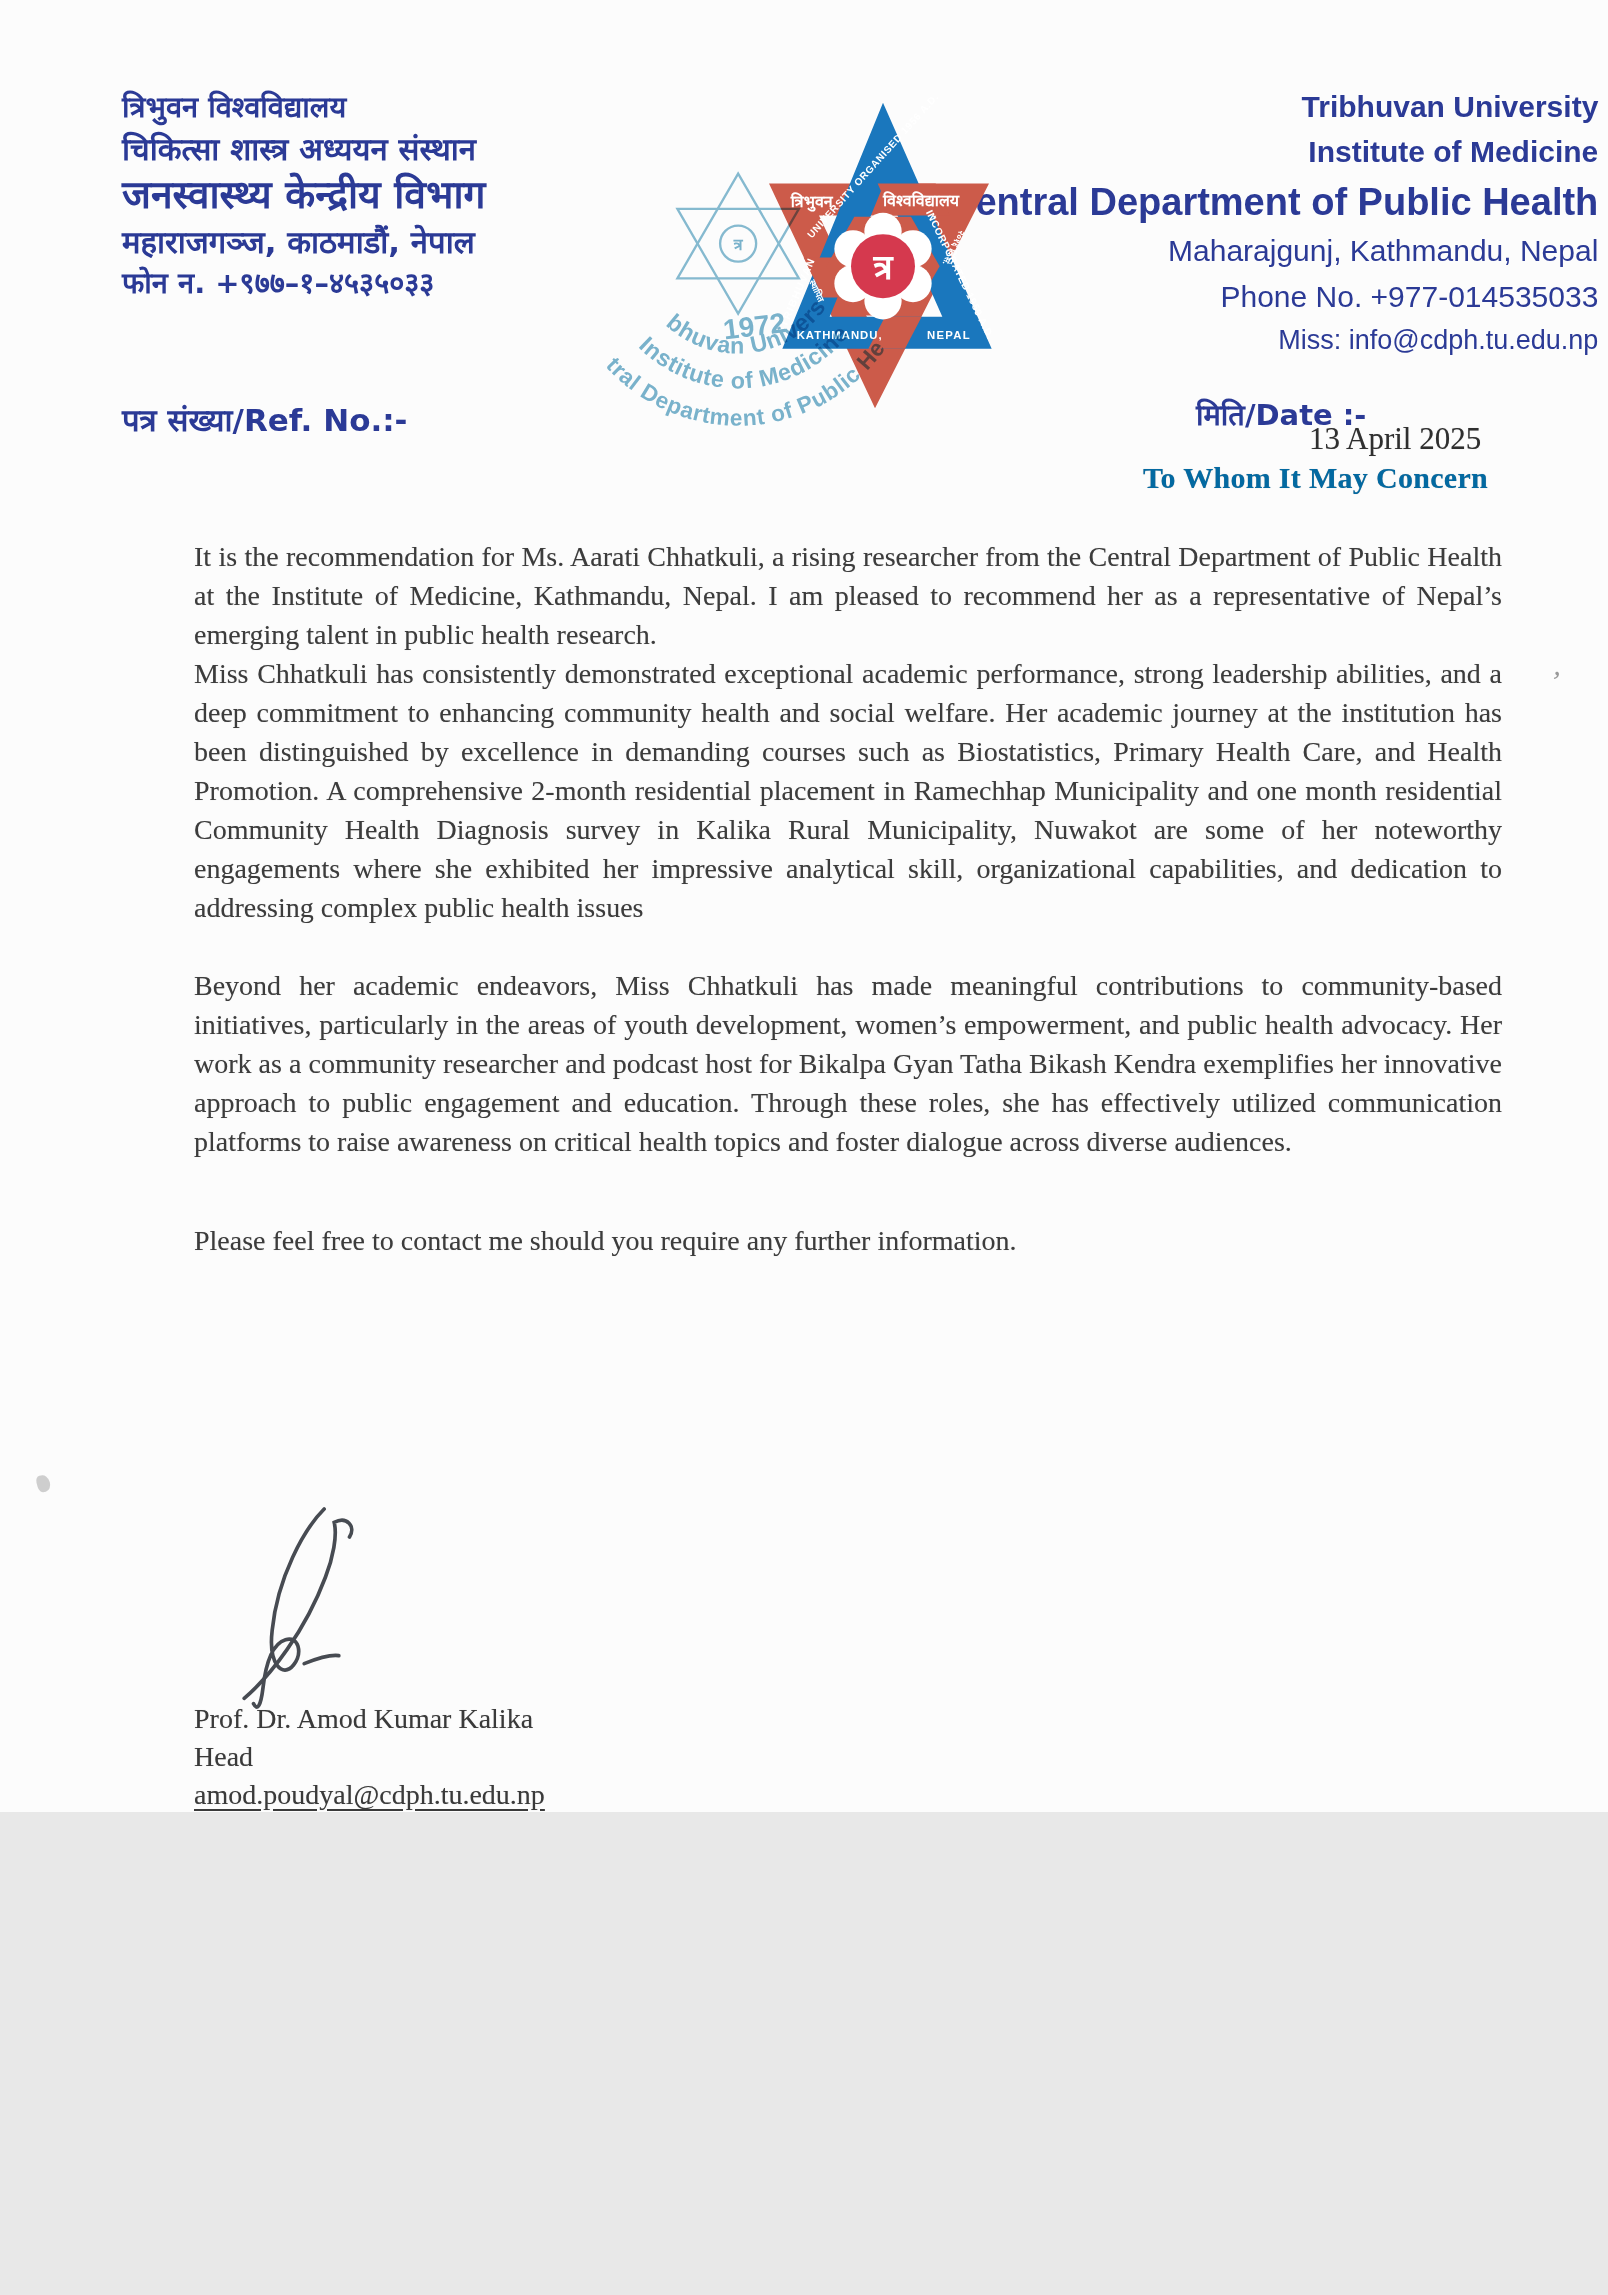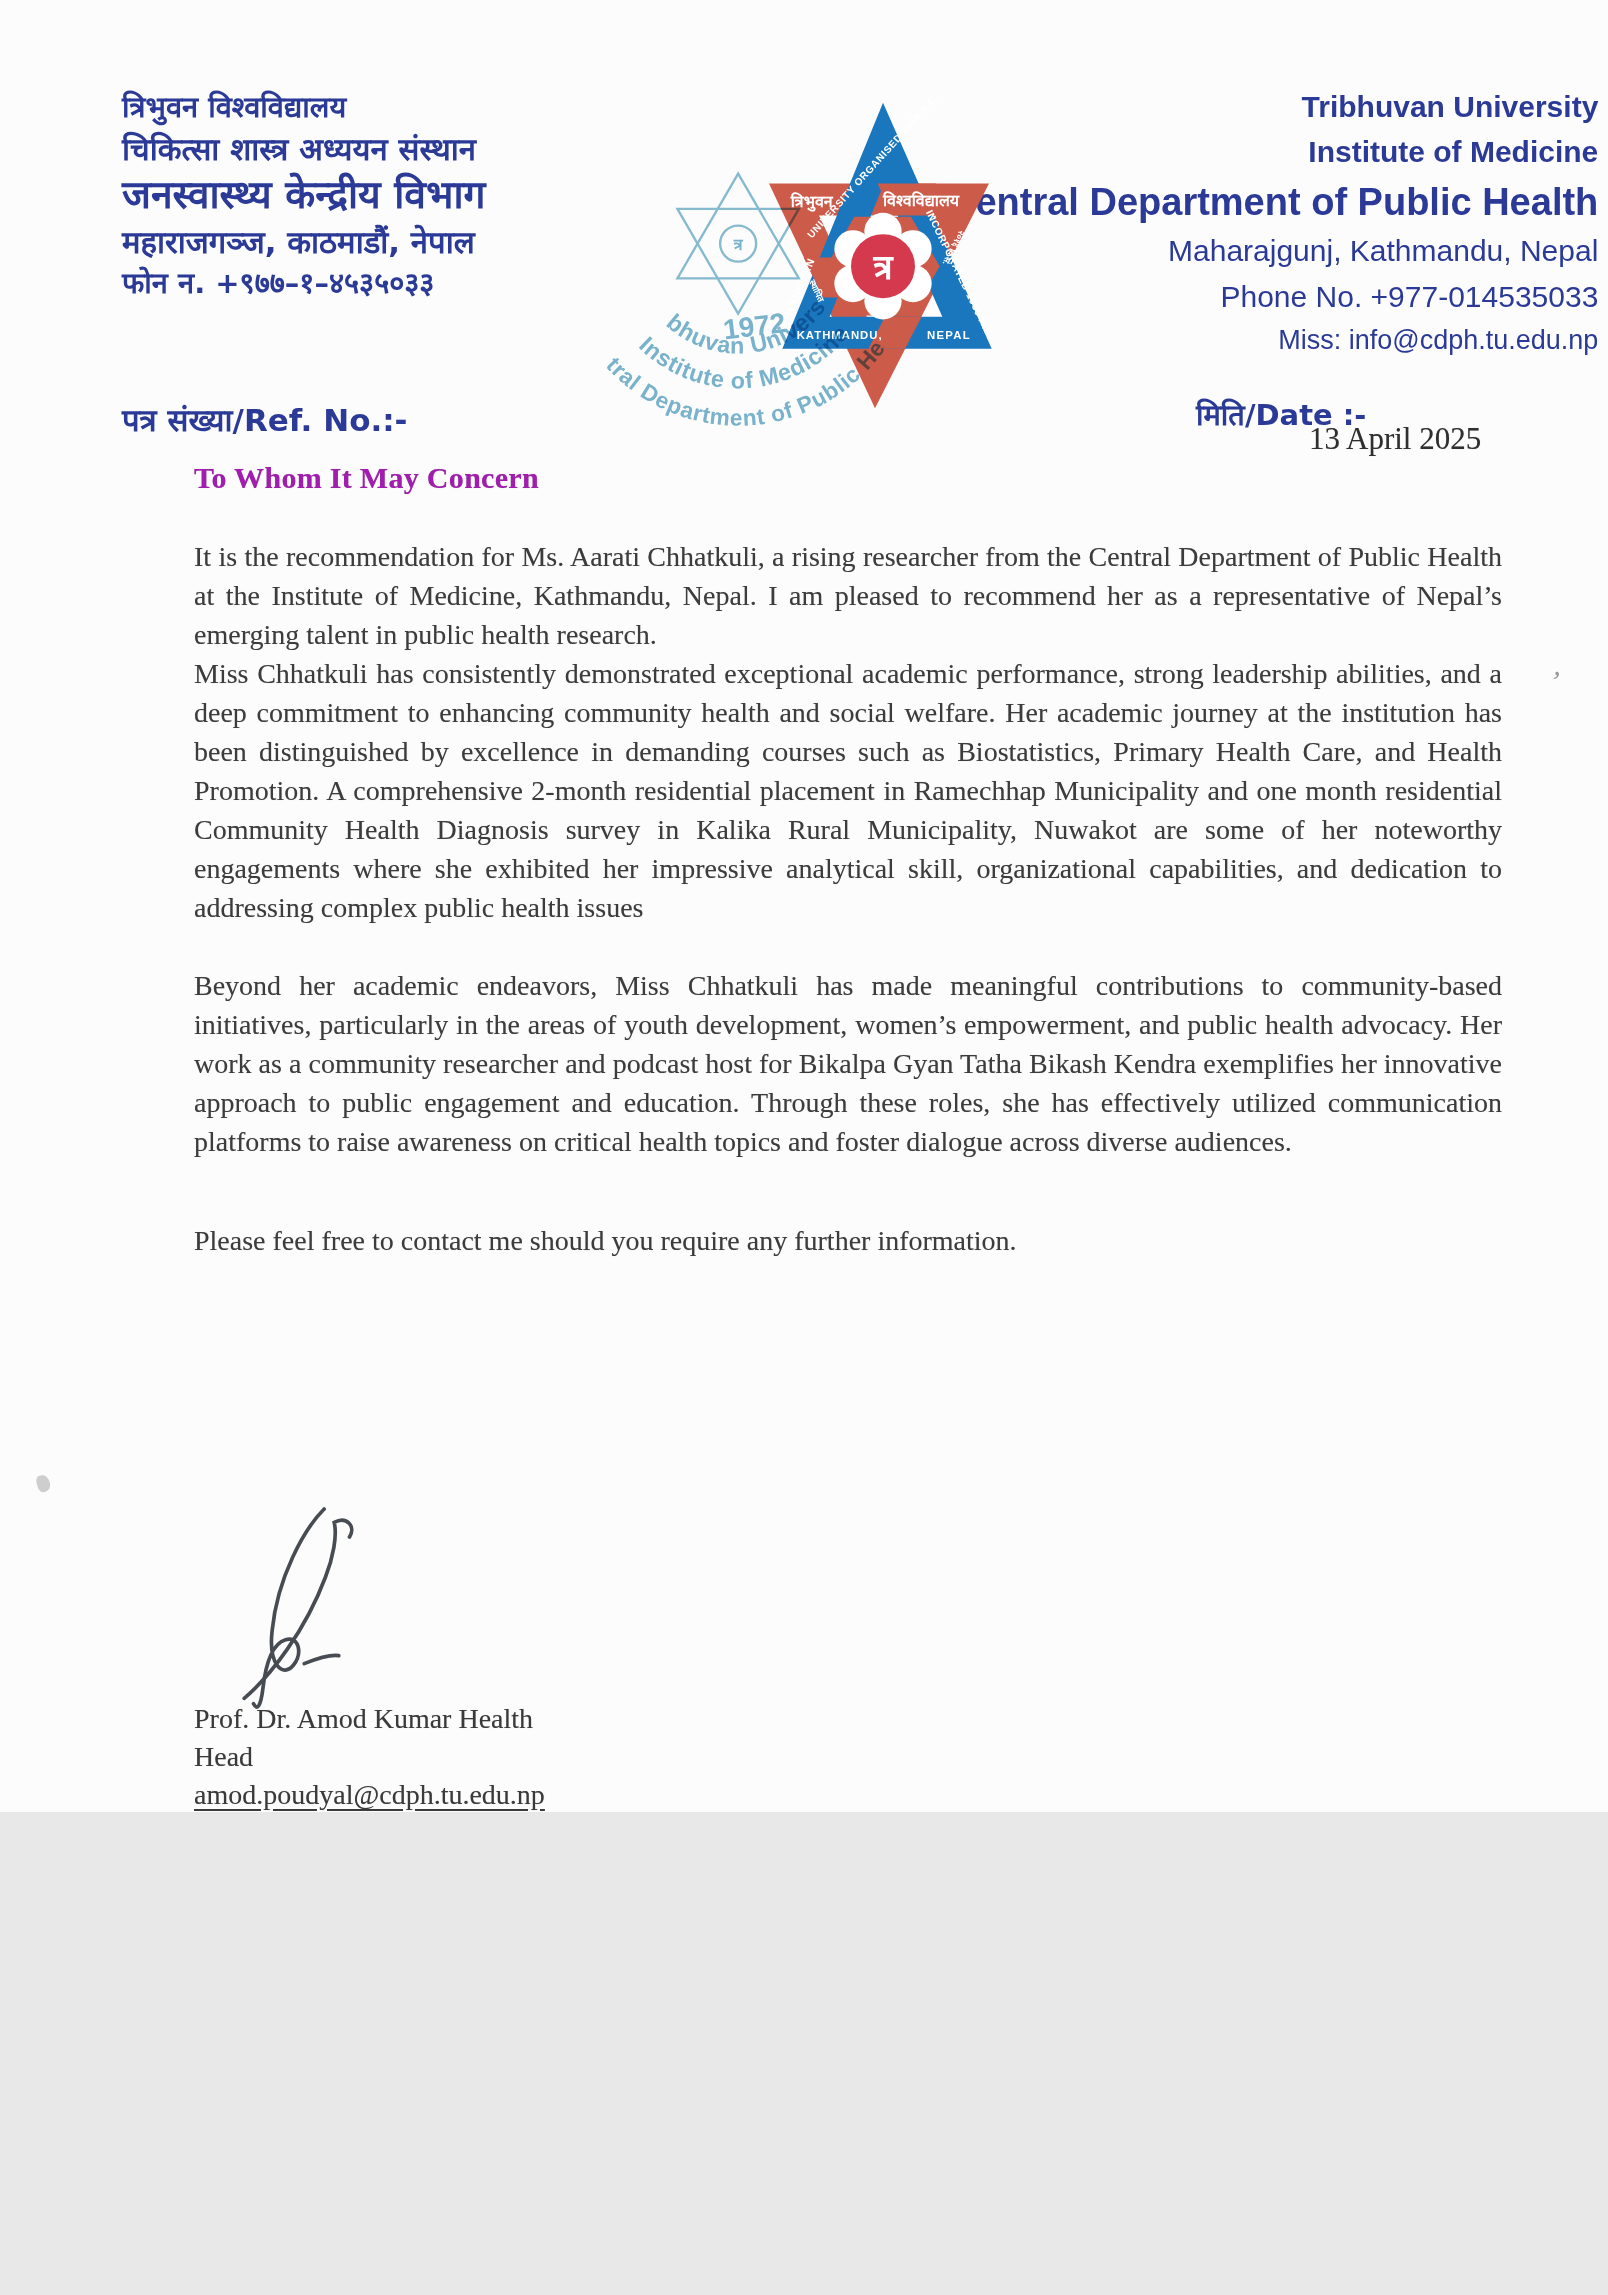--- a/index.html
+++ b/index.html
@@ -23,22 +23,22 @@
   .stamp-svg{position:absolute;left:588px;top:160px;width:387px;height:314px;opacity:.82;
              mix-blend-mode:multiply;}
   
   .refno{position:absolute;left:122px;top:398px;font-size:31px;font-weight:600;color:#2b3a96;
          font-family:"DejaVu Sans","Liberation Sans",sans-serif;}
   .datelabel{position:absolute;left:1196px;top:394px;font-size:29px;font-weight:600;color:#2b3a96;
          font-family:"DejaVu Sans","Liberation Sans",sans-serif;}
   .datevalue{position:absolute;left:1309px;top:421px;font-size:31px;color:#2f2f2f;
          text-shadow:0 0 0.7px rgba(40,40,40,.35);}
   
-  .title{position:absolute;left:194px;width:1308px;top:461px;text-align:left;
-         font-size:30px;font-weight:700;color:#a21caf;letter-spacing:0.3px;
+  .title{position:absolute;left:180px;width:1308px;top:461px;text-align:right;
+         font-size:30px;font-weight:700;color:#0369a1;letter-spacing:0.3px;
          text-shadow:0 0 0.7px rgba(40,40,40,.4);}
   .body-col{position:absolute;left:194px;top:537px;width:1308px;color:#3c3c3c;
             font-size:28px;line-height:39px;text-align:justify;
             text-shadow:0 0 0.7px rgba(60,60,60,.35);}
   .body-col p{margin:0;}
   .body-col .p1{}
   .body-col .p2{margin-bottom:39px;}
   .body-col .p3{margin-bottom:60px;}
   .body-col .p4{margin-bottom:37px;}
   
@@ -153,21 +153,21 @@
 
   <svg class="sig-svg" viewBox="0 0 220 330">
     <g fill="none" stroke="#474b52" stroke-width="5.5" stroke-linecap="round">
       <path d="M 150 18 C 120 48, 80 120, 72 200 C 66 252, 88 272, 104 252 C 118 234, 112 208, 92 214 C 72 220, 62 252, 58 288 C 55 312, 50 322, 44 310"></path>
       <path d="M 30 302 C 70 268, 122 200, 152 120 C 163 92, 170 58, 165 38 C 184 28, 198 44, 188 60"></path>
       <path d="M 120 250 C 140 242, 158 236, 172 238"></path>
     </g>
   </svg>
 
   <div class="sig-block">
-    <div>Prof. Dr. Amod Kumar Health</div>
+    <div>Prof. Dr. Amod Kumar Kalika</div>
     <div>Head</div>
     <div class="email">amod.poudyal@cdph.tu.edu.np</div>
     <div>+977 9851011037</div>
   </div>
 
   <div class="footer-line"></div>
   <div class="footer-text">E-mail: info@cdph.tu.edu.np, Website: www.cdphtu.edu.np</div>
 
   <div class="artifact-comma">’</div>
   <div class="artifact-blob"></div>

